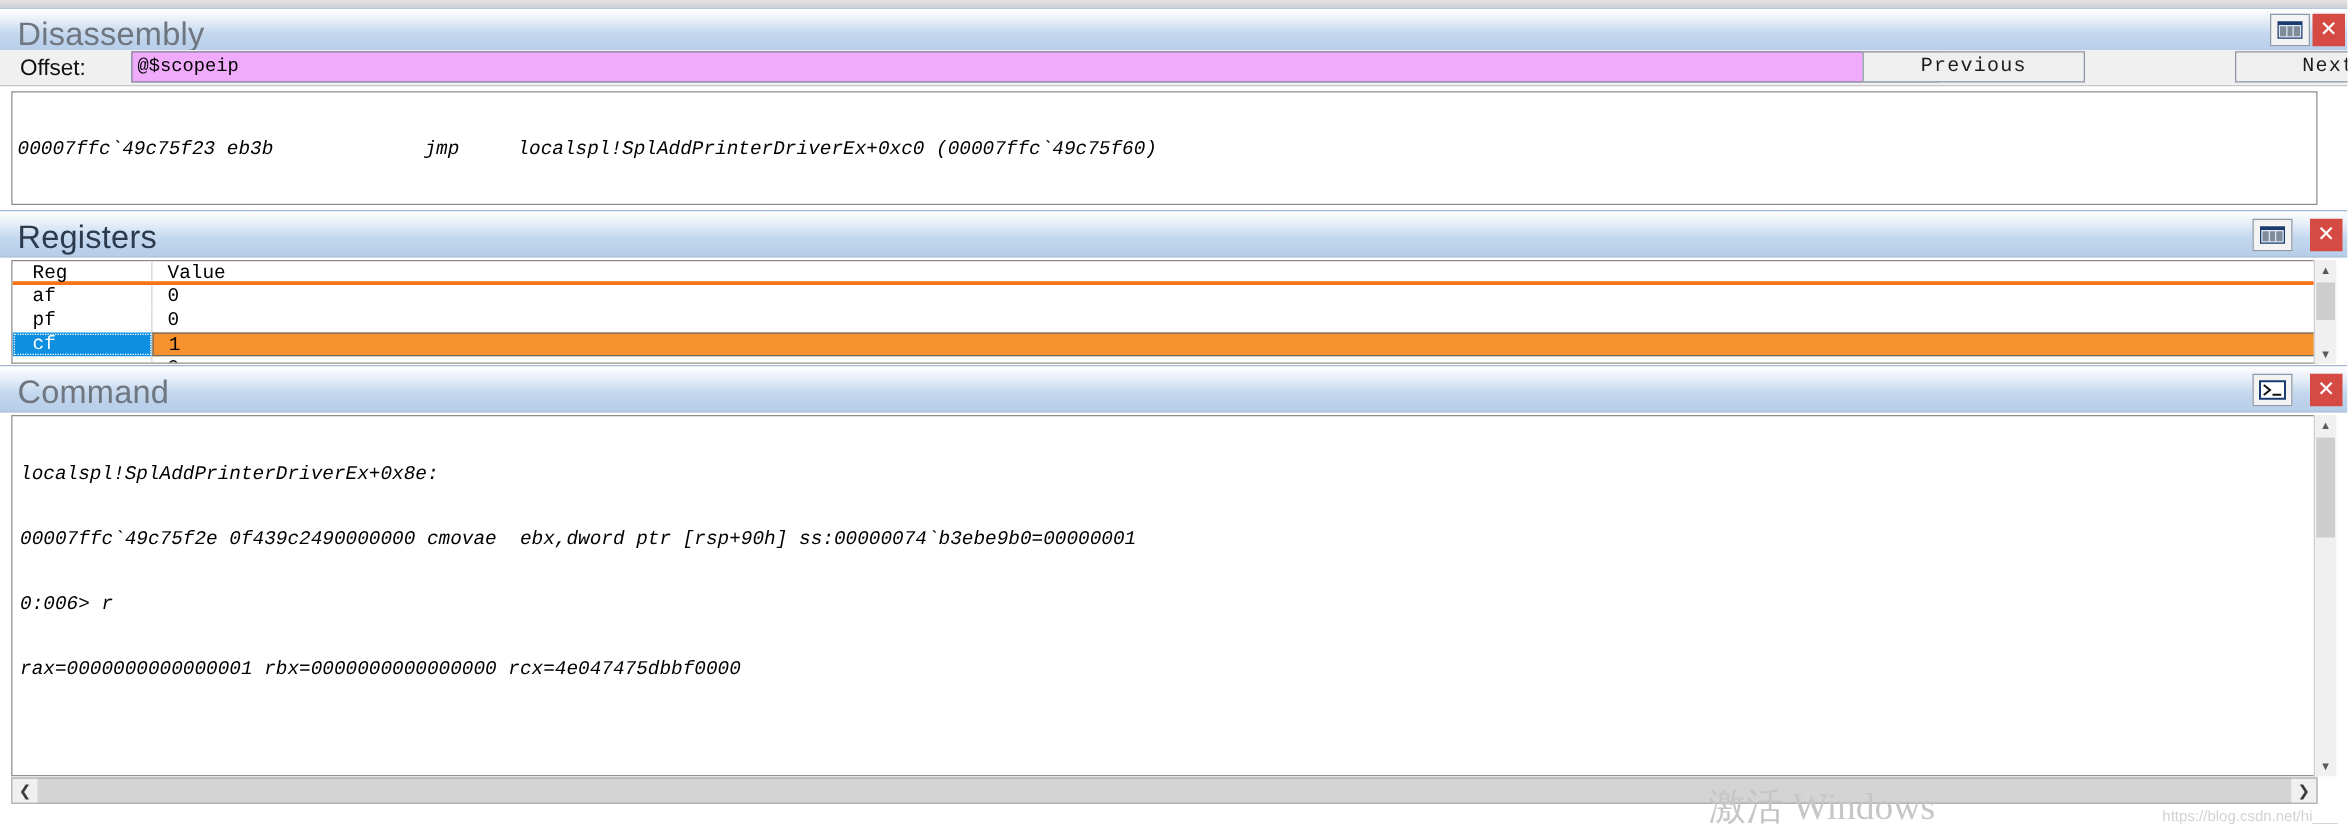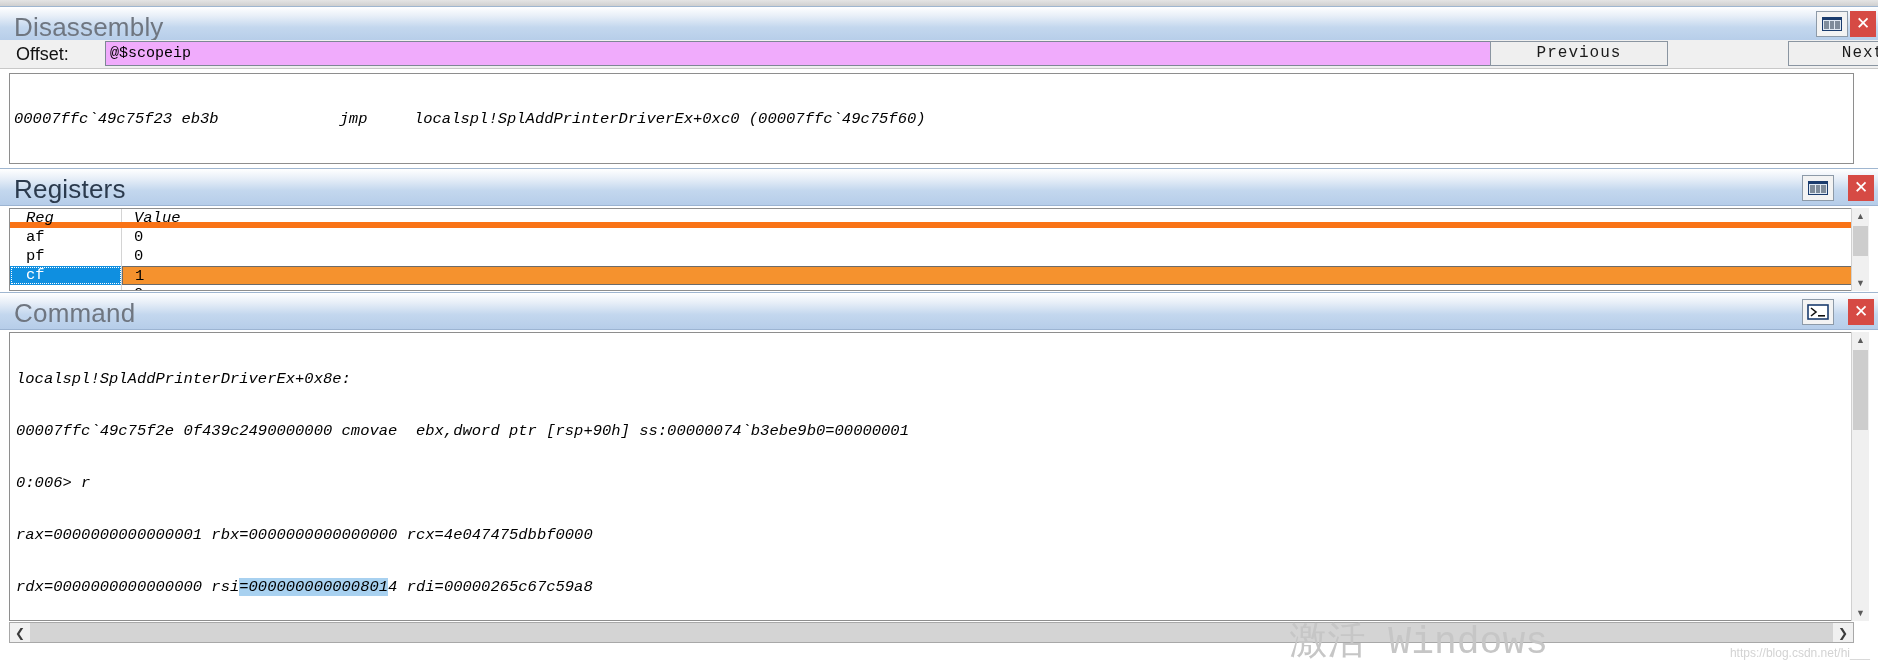--- a/index.html
+++ b/index.html
@@ -143,21 +143,21 @@
     overflow: hidden;
   }
   .reg-row {
     display: flex;
     height: 19px;
     font-family: "Liberation Mono", monospace;
     font-size: 15.5px;
     color: #000000;
     box-sizing: border-box;
   }
-  .reg-head { border-bottom: 6px solid #f97316; font-style: italic; }
+  .reg-head { border-bottom: 3px solid #f97316; }
   .reg-cell-name {
     width: 112px;
     padding-left: 16px;
     box-sizing: border-box;
     border-right: 1px solid #d4d4d4;
     line-height: 18px;
     white-space: pre;
   }
   .reg-cell-val {
     flex: 1;
@@ -224,23 +224,23 @@
     font-size: 12px;
   }
   .hscroll .arrow.left { left: 0; }
   .hscroll .arrow.right { right: 0; }
 
   
   .watermark {
     position: absolute;
     right: 330px;
     bottom: 6px;
-    font-size: 38px;
+    font-size: 30px;
     color: #c6c6c6;
-    font-family: Liberation Mono, monospace;
+    font-family: Liberation Serif, serif;
     white-space: nowrap;
     pointer-events: none;
   }
   .wm-sub {
     position: absolute;
     right: 8px;
     bottom: 12px;
     font-size: 12px;
     color: #d3d3d3;
     font-family: "Liberation Sans", sans-serif;
@@ -357,21 +357,20 @@
     </div>
 
     <div class="close-btn" style="right:4px;top:6px;">✕</div>
   </div>
 
   <div class="code-area" style="top:40px;height:289px;width:1845px;padding:3px 0 0 6px;line-height:17.4px;">
     <div class="code-line"><span>localspl!SplAddPrinterDriverEx+0x8e:</span></div>
     <div class="code-line"><span>00007ffc`49c75f2e 0f439c2490000000 cmovae  ebx,dword ptr [rsp+90h] ss:00000074`b3ebe9b0=00000001</span></div>
     <div class="code-line"><span>0:006&gt; r</span></div>
     <div class="code-line"><span>rax=0000000000000001 rbx=0000000000000000 rcx=4e047475dbbf0000</span></div>
-    <div class="code-line"><span id="cmd-line-4">rdx=0000000000000000 rsi<span class="hl-lightblue">=000000000000801</span>4 rdi=00000265c67c59a8</span></div>
     
     
     
     
     
     
     
     
     
     

